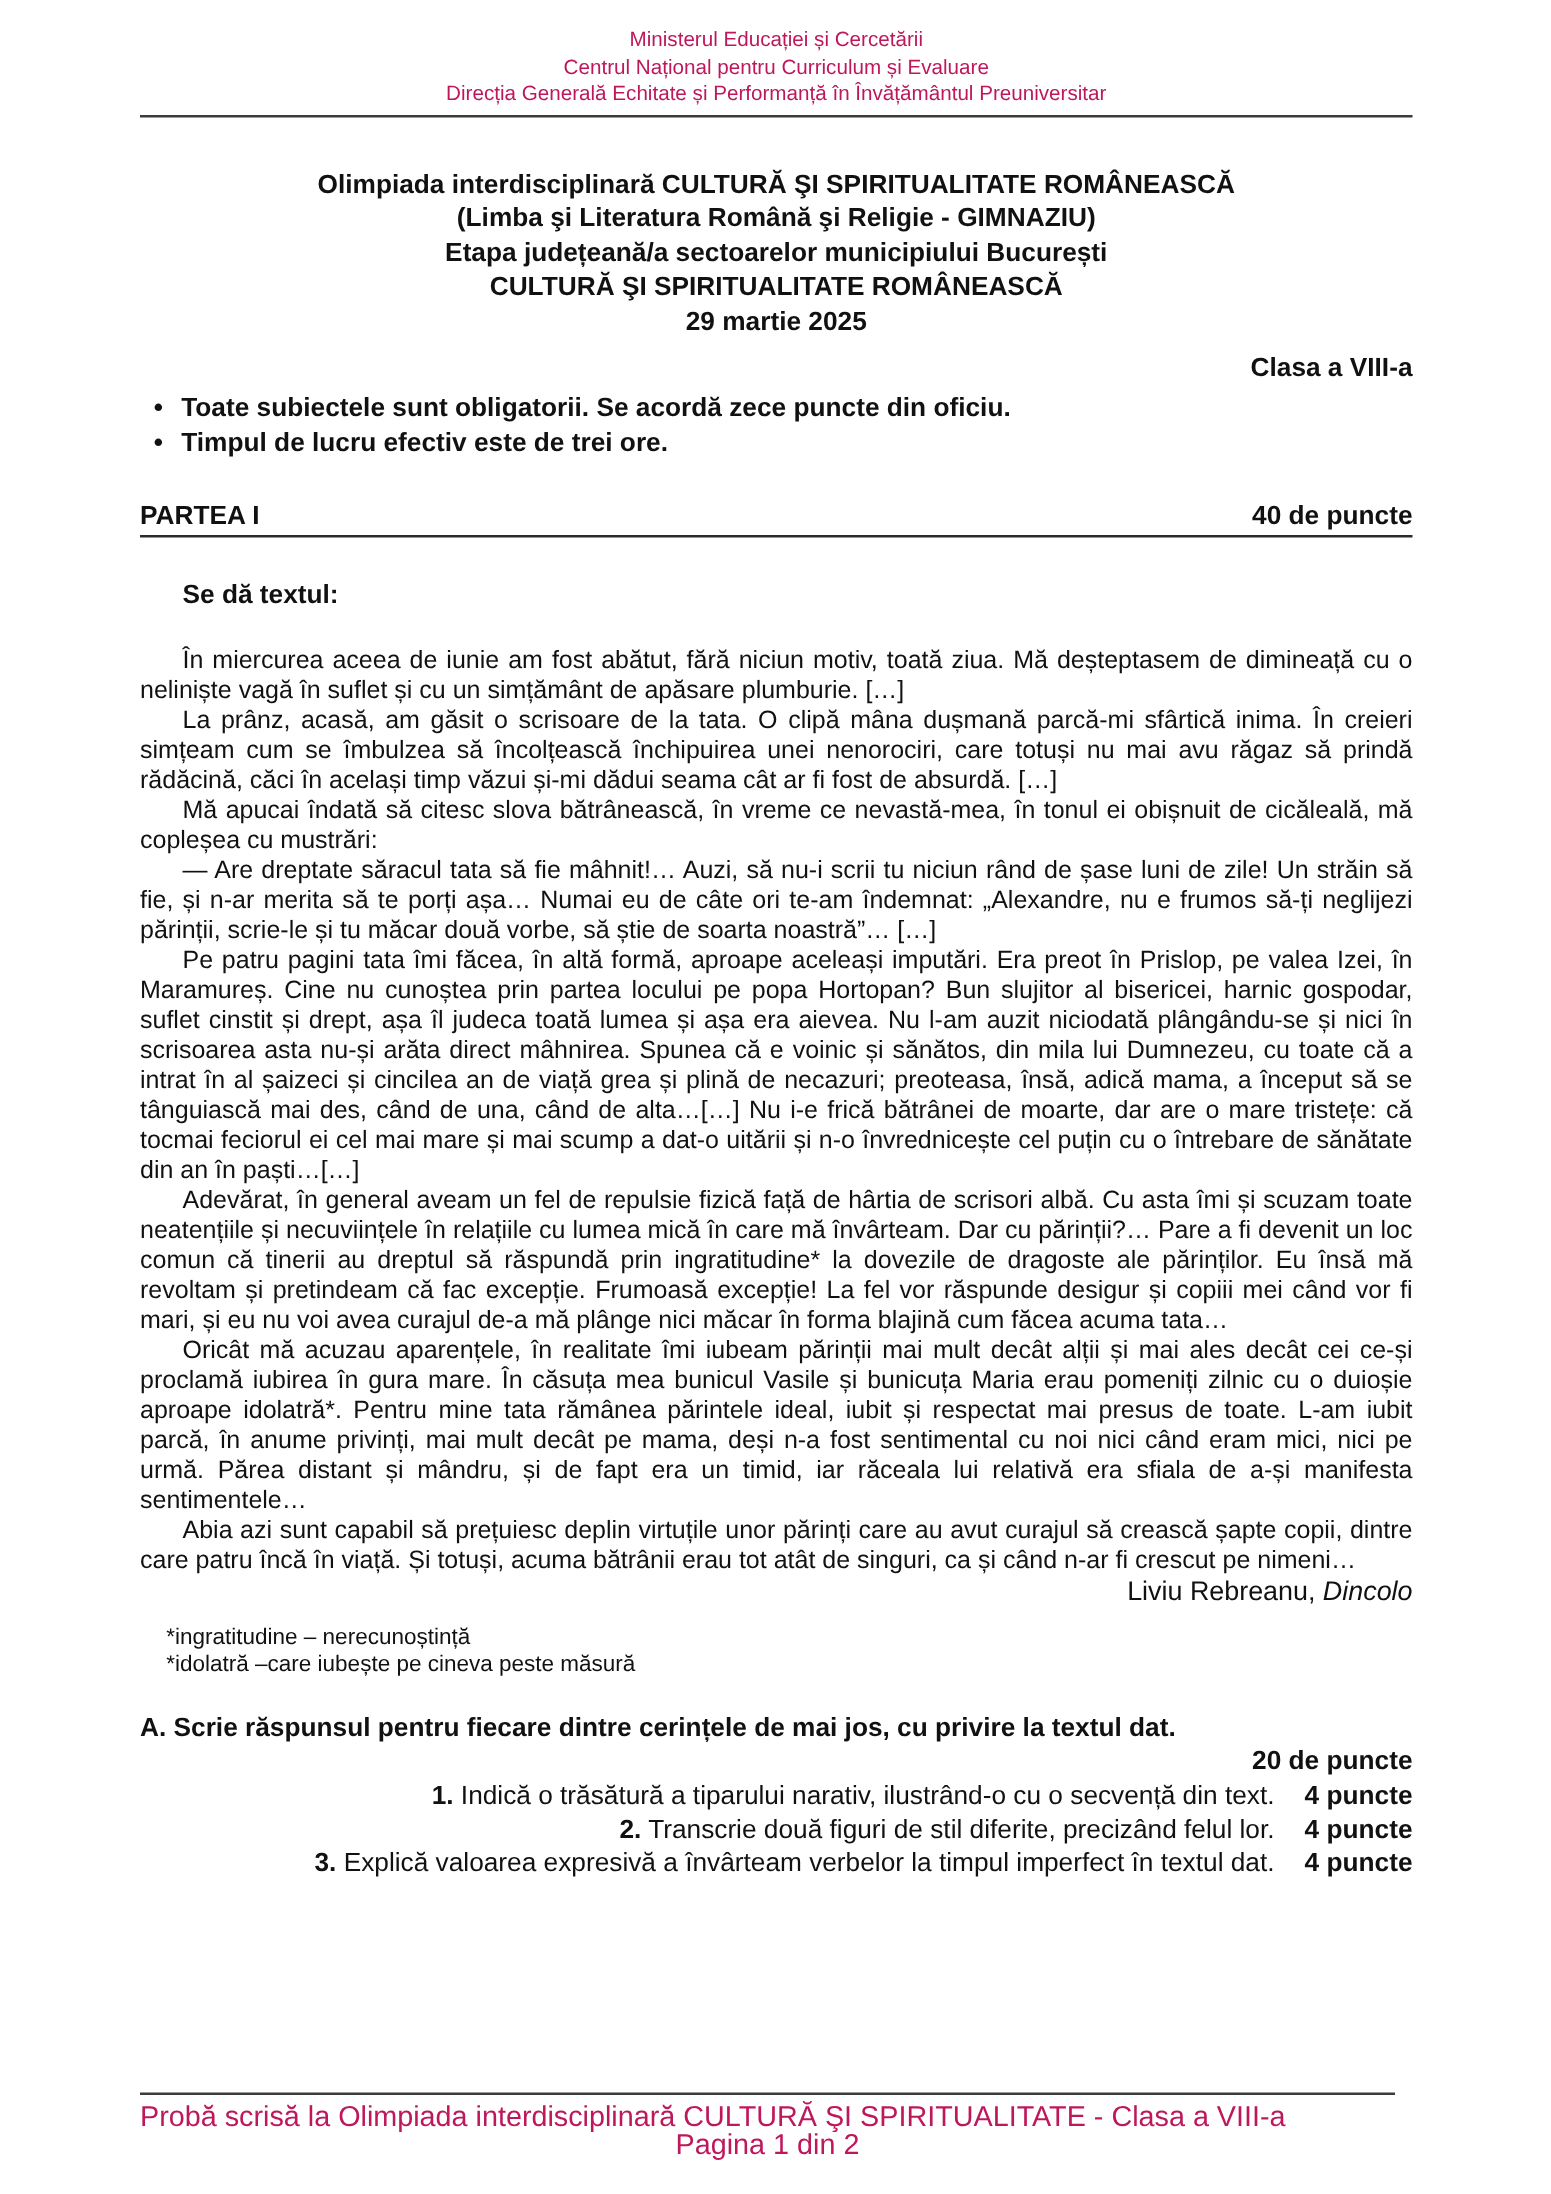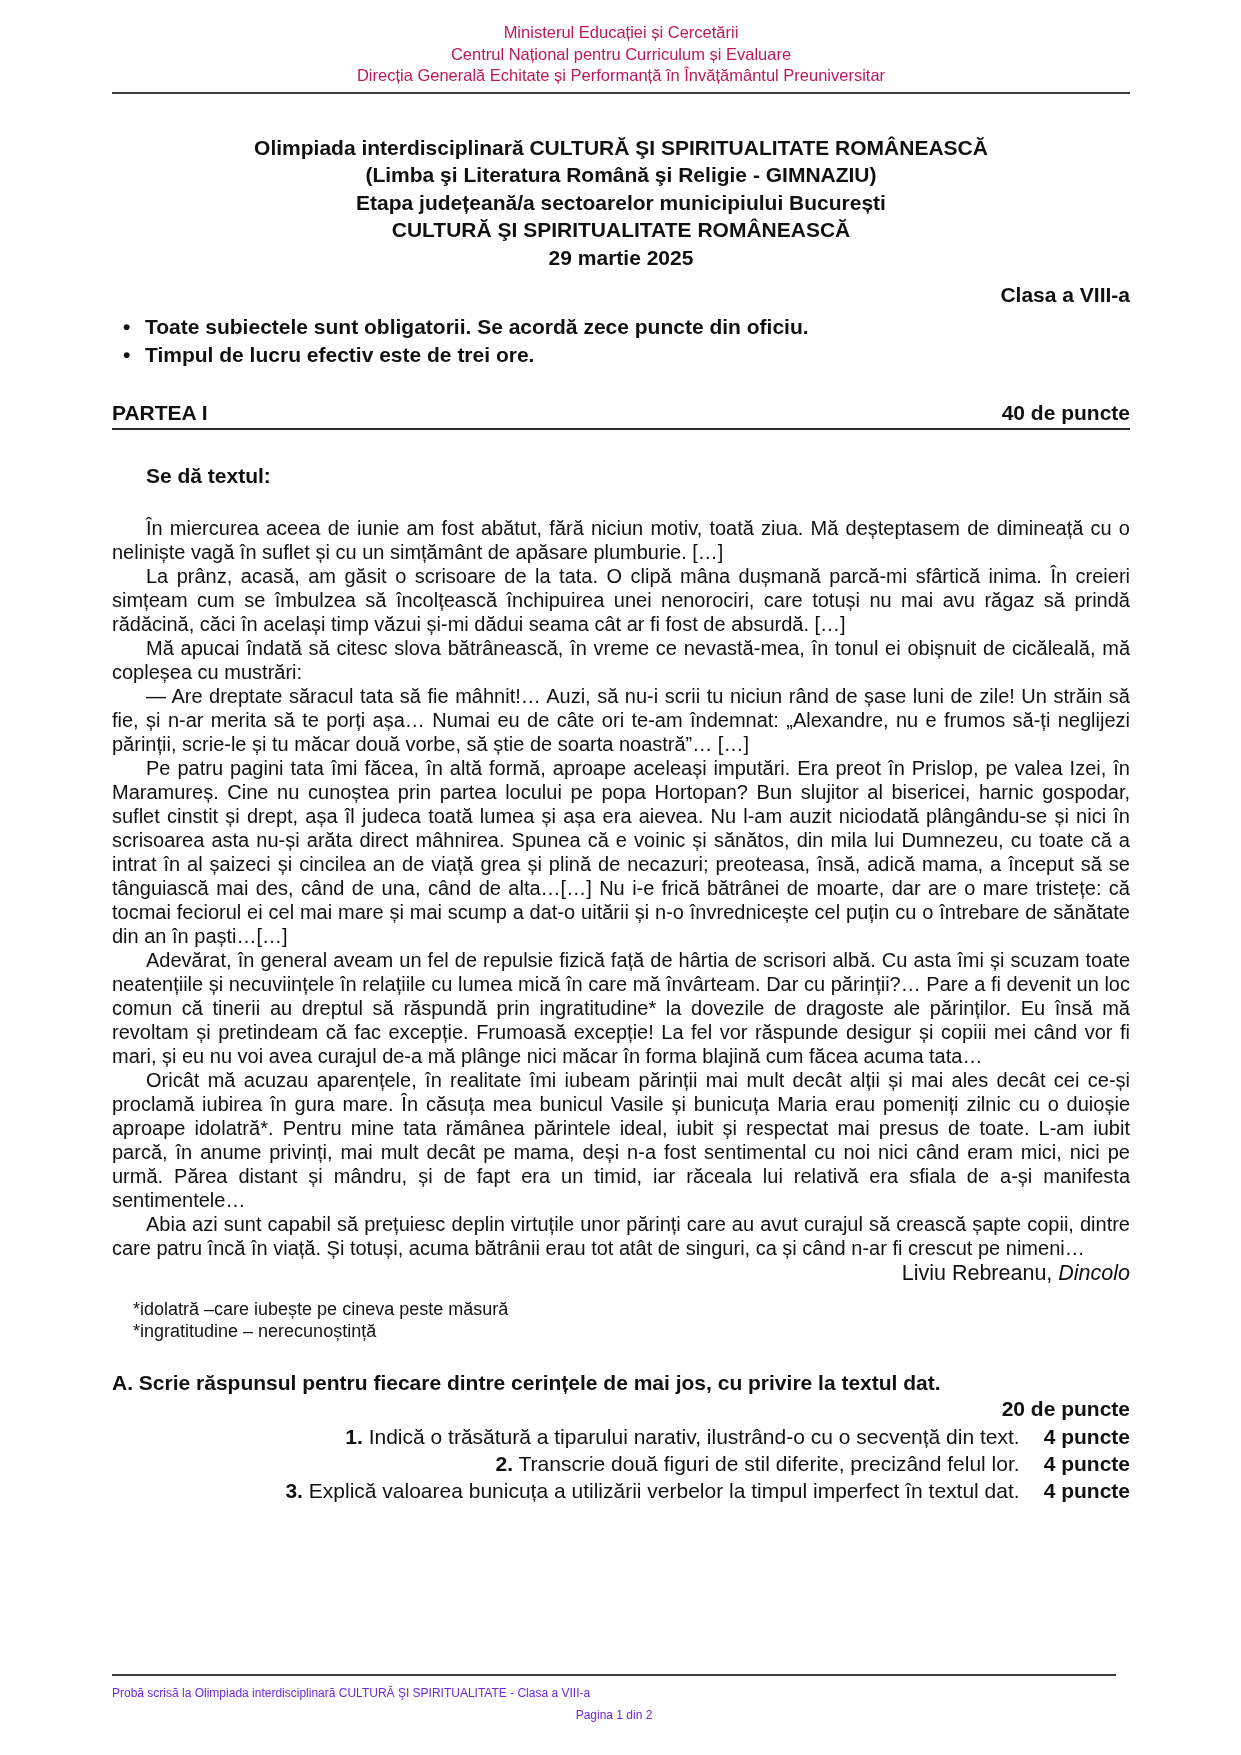--- a/index.html
+++ b/index.html
@@ -36,21 +36,21 @@
   .footnotes { margin-top: 13px; margin-left: 21px; font-size: 18px; line-height: 21.8px; }
   
   .sectionA-heading { margin-top: 27px; font-weight: bold; font-size: 21px; line-height: 26.4px; }
   .sectionA-points { text-align: right; font-weight: bold; font-size: 21px; line-height: 26.4px; }
   .items { font-size: 21px; line-height: 27.2px; }
   .item { display: flex; justify-content: space-between; text-align: right; }
   .item-text { flex: 1 1 auto; }
   .qnum { font-weight: bold; }
   .item-points { flex: 0 0 auto; font-weight: bold; margin-left: 24px; white-space: nowrap; }
   
-  .doc-footer { position: absolute; left: 112px; right: 125px; top: 1674px; font-size: 12px; line-height: 22px; color: #6d28d9; }
+  .doc-footer { position: absolute; left: 112px; right: 125px; top: 1674px; font-size: 23px; line-height: 22px; color: #be185d; }
   .footer-rule { border: none; border-top: 2px solid #3c3c3c; margin: 0 0 6px 0; }
   .footer-line1 { text-align: left; }
   .footer-line2 { text-align: center; }
 </style>
 </head>
 <body>
 
 <div class="page">
 
   <header class="doc-header">
@@ -118,42 +118,42 @@
 
       <p class="para">Abia azi sunt capabil să prețuiesc deplin virtuțile unor părinți care au avut curajul să crească șapte copii, dintre care patru încă în viață. Și totuși, acuma bătrânii erau tot atât de singuri, ca și când n-ar fi crescut pe nimeni…</p>
     </div>
 
   <div class="attribution">
     <span>Liviu Rebreanu, </span><i>Dincolo</i>
   </div>
 
   <div class="footnotes">
 
+      <div class="footnote">*ingratitudine – nerecunoștință</div>
+
       <div class="footnote">*idolatră –care iubește pe cineva peste măsură</div>
-
-      <div class="footnote">*ingratitudine – nerecunoștință</div>
     </div>
 
   <div class="sectionA-heading">A. Scrie răspunsul pentru fiecare dintre cerințele de mai jos, cu privire la textul dat.</div>
   <div class="sectionA-points">20 de puncte</div>
 
   <div class="items">
 
       <div class="item">
         <div class="item-text"><span class="qnum">1.</span><span> Indică o trăsătură a tiparului narativ, ilustrând-o cu o secvență din text.</span></div>
         <div class="item-points">4 puncte</div>
       </div>
 
       <div class="item">
         <div class="item-text"><span class="qnum">2.</span><span> Transcrie două figuri de stil diferite, precizând felul lor.</span></div>
         <div class="item-points">4 puncte</div>
       </div>
 
       <div class="item">
-        <div class="item-text"><span class="qnum">3.</span><span> Explică valoarea bunicuța a utilizării verbelor la timpul imperfect în textul dat.</span></div>
+        <div class="item-text"><span class="qnum">3.</span><span> Explică valoarea expresivă a învârteam verbelor la timpul imperfect în textul dat.</span></div>
         <div class="item-points">4 puncte</div>
       </div>
     </div>
 
   <footer class="doc-footer">
     <hr class="footer-rule">
     <div class="footer-line1">Probă scrisă la Olimpiada interdisciplinară CULTURĂ ŞI SPIRITUALITATE - Clasa a VIII-a</div>
     <div class="footer-line2">Pagina 1 din 2</div>
   </footer>
 

